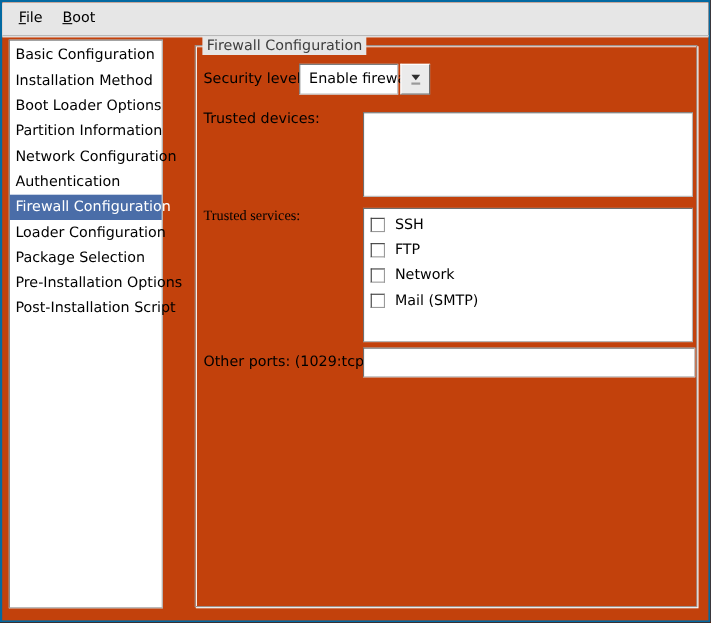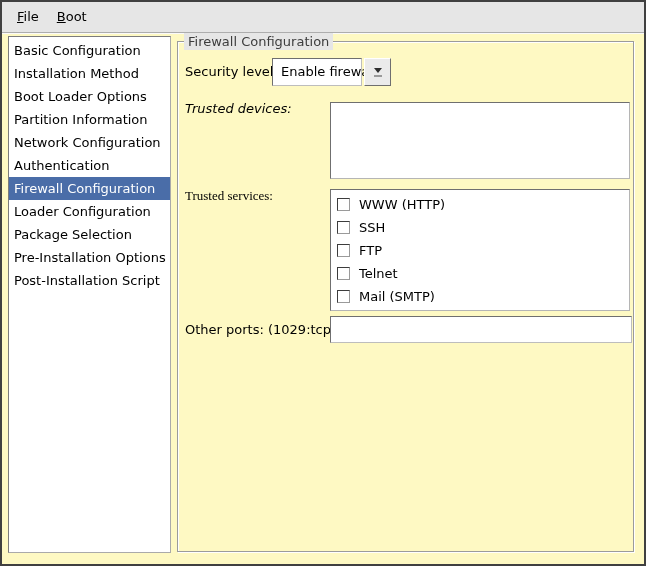--- a/index.html
+++ b/index.html
@@ -1,33 +1,33 @@
 <!DOCTYPE html>
 <html><head>
 <meta charset="utf-8">
 <style>
   html,body{margin:0;padding:0;background:#000;}
   .window{
     position:relative;width:646px;height:566px;box-sizing:border-box;
-    background:#fef9c3;border:2px solid #404040;overflow:hidden;
+    background:#c2410c;border:2px solid #0369a1;overflow:hidden;
     font-family:"DejaVu Sans","Liberation Sans",sans-serif;font-size:13px;color:#000;
   }
   
   .menubar{
     position:absolute;left:0;top:0;width:642px;height:30px;
     background:#e6e6e6;border-bottom:1px solid #adadad;
     box-shadow:0 1px 0 #fafafa;display:flex;align-items:stretch;padding-left:6px;
   }
   .menu-item{
     display:inline-block;line-height:30px;padding:0 9px;cursor:default;
   }
   .menu-item::first-letter{text-decoration:underline;}
   
   .sidebar{
-    position:absolute;left:6px;top:34px;width:163px;height:517px;box-sizing:border-box;
+    position:absolute;left:6px;top:34px;width:140px;height:517px;box-sizing:border-box;
     background:#ffffff;border:1px solid;border-color:#7c7c7c #aaaaaa #aaaaaa #7c7c7c;
     padding-top:2px;
   }
   .side-row{height:23px;line-height:23px;padding-left:5px;white-space:nowrap;cursor:default;}
   .side-row.selected{background:#4a6da8;color:#ffffff;}
   
   .frame{
     position:absolute;left:175px;top:39px;width:457px;height:511px;box-sizing:border-box;
     border:1px solid #9b9b9b;
     box-shadow:1px 1px 0 #ffffff, inset 1px 1px 0 #ffffff;
@@ -97,40 +97,36 @@
   <div class="frame">
     <span class="frame-title">Firewall Configuration</span>
 
     <span class="flabel" style="left:7px;top:16px;line-height:28px;">Security level:</span>
     <div class="combo-entry">Enable firewall</div>
     <div class="combo-arrow">
       <span class="tri-down"></span>
       <span class="tri-bar"></span>
     </div>
 
-    <span class="flabel" style="left:7px;top:59px;font-style:italic;">Trusted devices:</span>
+    <span class="flabel" style="left:7px;top:59px;">Trusted devices:</span>
     <div class="listbox devices-box"></div>
 
     <span class="flabel" style="left:7px;top:146px;font-family:Liberation Serif, serif;">Trusted services:</span>
     <div class="listbox services-box">
-      <div class="svc-row">
-        <span class="checkbox"></span>
-        <span class="svc-label">WWW (HTTP)</span>
-      </div>
       <div class="svc-row">
         <span class="checkbox"></span>
         <span class="svc-label">SSH</span>
       </div>
       <div class="svc-row">
         <span class="checkbox"></span>
         <span class="svc-label">FTP</span>
       </div>
       <div class="svc-row">
         <span class="checkbox"></span>
-        <span class="svc-label">Telnet</span>
+        <span class="svc-label">Network</span>
       </div>
       <div class="svc-row">
         <span class="checkbox"></span>
         <span class="svc-label">Mail (SMTP)</span>
       </div>
     </div>
 
     <span class="flabel" style="left:7px;top:274px;line-height:27px;">Other ports: (1029:tcp)</span>
     <input class="ports-input" type="text" value="" style="">
   </div>

